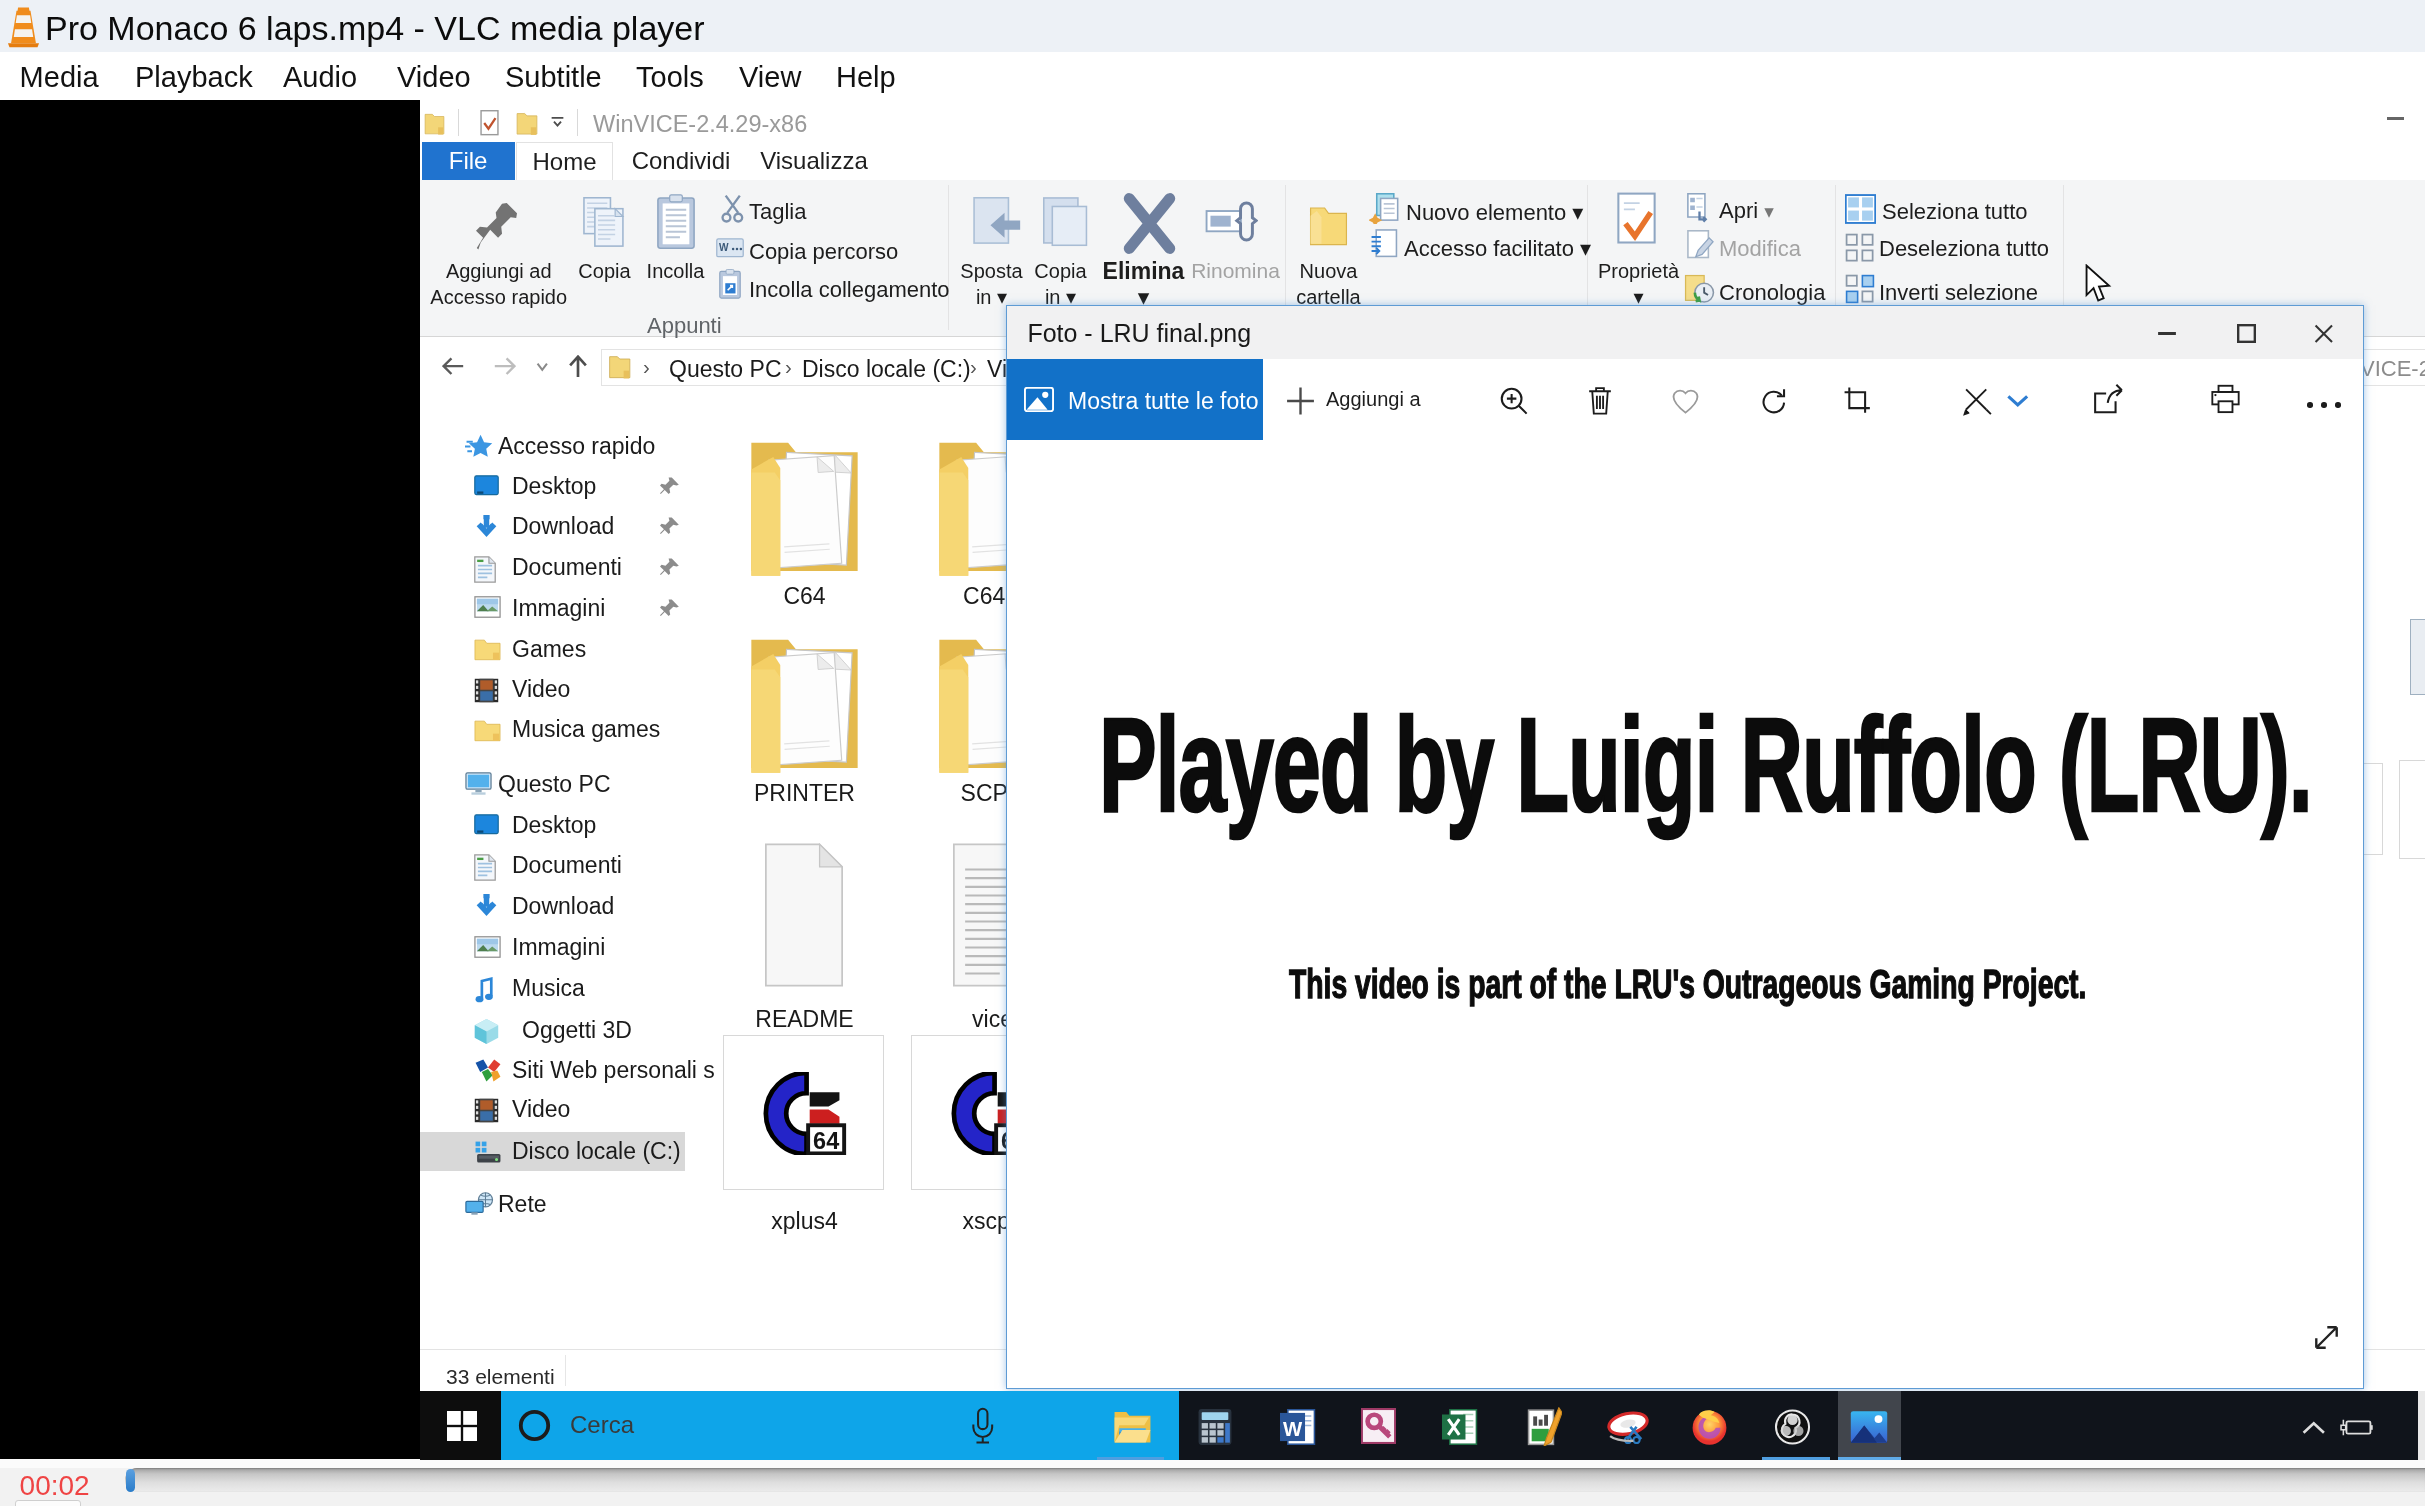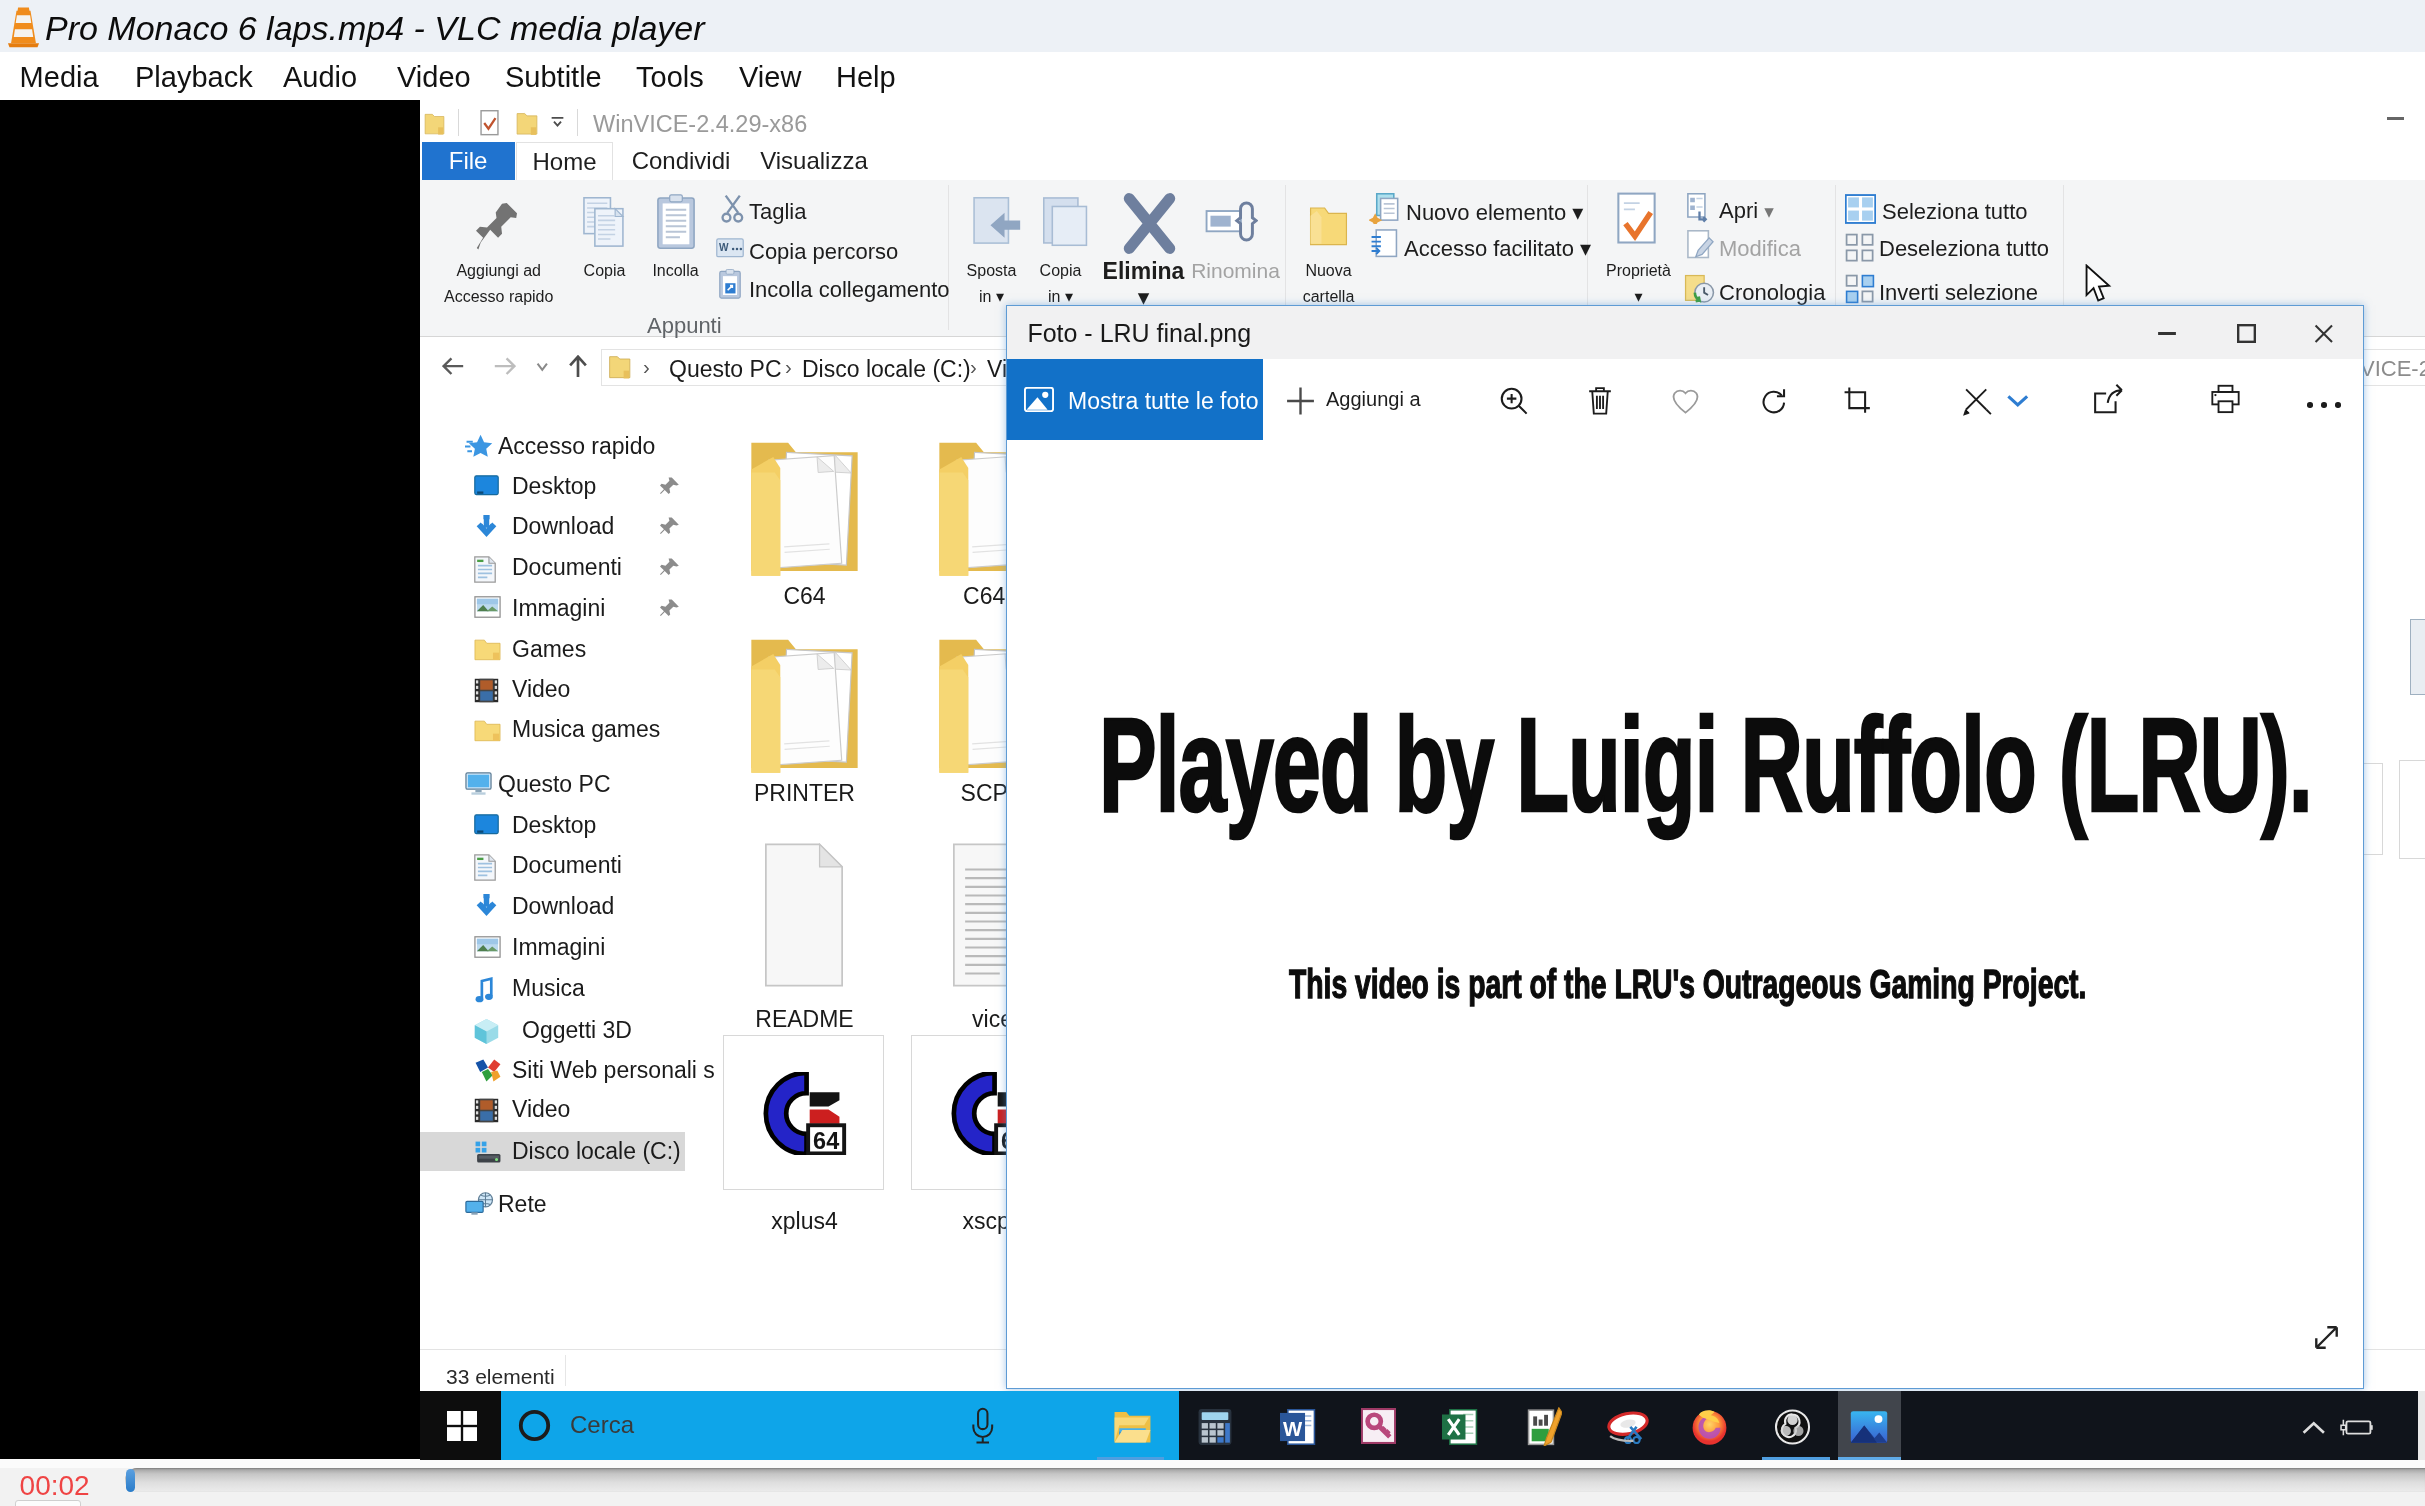--- a/index.html
+++ b/index.html
@@ -1,37 +1,37 @@
 <!DOCTYPE html>
 <html style="font-size:12.5px"><head><meta charset="utf-8">
 <style>
   html,body{margin:0;padding:0;}
   body{width:2426px;height:1507px;overflow:hidden;font-family:"Liberation Sans",sans-serif;position:relative;background:#000;}
   .abs{position:absolute;}
   
   #tb{left:0;top:0;width:2426px;height:52px;background:#edf1f6;}
-  #tb .title{left:45px;top:8.6px;font-size:34px;color:#0c0c0c;letter-spacing:0px;font-style:italic;}
+  #tb .title{left:45px;top:8.6px;font-size:34px;color:#0c0c0c;letter-spacing:0px;}
   #mb{left:0;top:52px;width:2426px;height:48px;background:#fff;}
   #mb span{position:absolute;top:9.4px;font-size:29px;color:#121212;}
   #video{left:0;top:100px;width:2426px;height:1360px;background:#000;}
   #screen{left:420px;top:100px;width:2006px;height:1360px;background:#fff;overflow:hidden;}
   #vlcbar{left:0;top:1459px;width:2426px;height:47px;background:#f2f2f2;}
   #time{left:19.6px;top:1470px;font-size:28px;color:#ef4444;}
   #track{left:125px;top:1468px;width:2301px;height:24px;border-radius:12.5px 0 0 12.5px;background:linear-gradient(180deg,#9e9e9e 0,#c6c6c6 25%,#dedede 60%,#ececec 100%);box-shadow:inset 0 0.8px 1.6px rgba(0,0,0,.25);}
   #handle{left:126px;top:1469px;width:9.4px;height:23px;border-radius:4.7px;background:linear-gradient(180deg,#5ba0e0,#2a7cc9);}
   #btnhint{left:15px;top:1500px;width:64px;height:7.8px;background:#fcfcfc;border:0.8px solid #cfcfcf;border-radius:3.1px;}
   
   .qtext{left:173px;top:11px;font-size:23.5px;color:#9a9a9a;}
   .vsep{width:0.8px;background:#d9d9d9;}
   #filetab{left:1.6px;top:42px;width:93px;height:38px;background:#2073cf;color:#fff;font-size:24px;text-align:center;line-height:38px;}
   #hometab{left:96px;top:42px;width:97px;height:39px;background:#fff;border:0.8px solid #e2e2e2;border-bottom:none;box-sizing:border-box;color:#1e1e1e;font-size:24px;text-align:center;line-height:37px;}
   .tab{top:42px;height:38px;color:#1e1e1e;font-size:24px;text-align:center;line-height:38px;}
   #ribbon{left:0;top:80px;width:2006px;height:157px;background:#f4f5f6;border-bottom:0.8px solid #d6d6d6;box-sizing:border-box;}
   #ribbon .gsep{position:absolute;top:4.7px;height:145px;width:0.8px;background:#e3e3e4;}
-  .rlbl{position:absolute;font-size:16px;color:#1d1d1d;text-align:center;line-height:26px;}
+  .rlbl{position:absolute;font-size:20px;color:#1d1d1d;text-align:center;line-height:26px;}
   .rsm{position:absolute;font-size:22px;color:#1d1d1d;white-space:nowrap;}
   .gray{color:#a3a3a3 !important;}
   .glbl{position:absolute;font-size:22px;color:#606468;}
   
   #addr{left:181px;top:249px;width:1825px;height:37px;border:0.8px solid #e3e3e3;box-sizing:border-box;background:#fff;}
   .crumb{position:absolute;top:256px;font-size:23px;color:#1b1b1b;white-space:nowrap;}
   .crumbsep{position:absolute;top:256px;font-size:20.4px;color:#555;}
   
   .side{position:absolute;font-size:23px;color:#1b1b1b;white-space:nowrap;}
   #selband{left:0px;top:1032px;width:265px;height:39px;background:#d8d8d8;}

